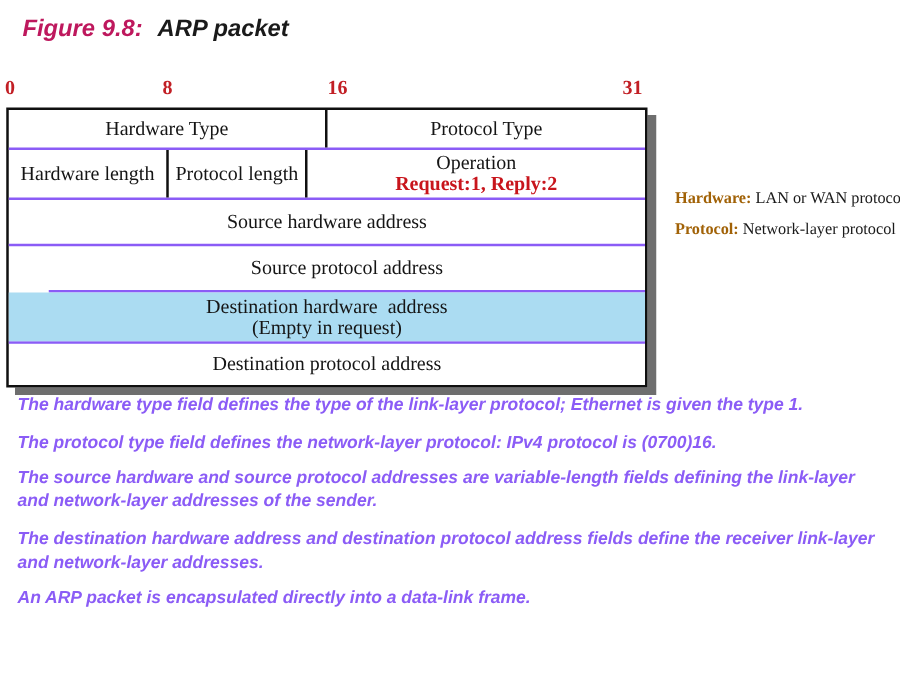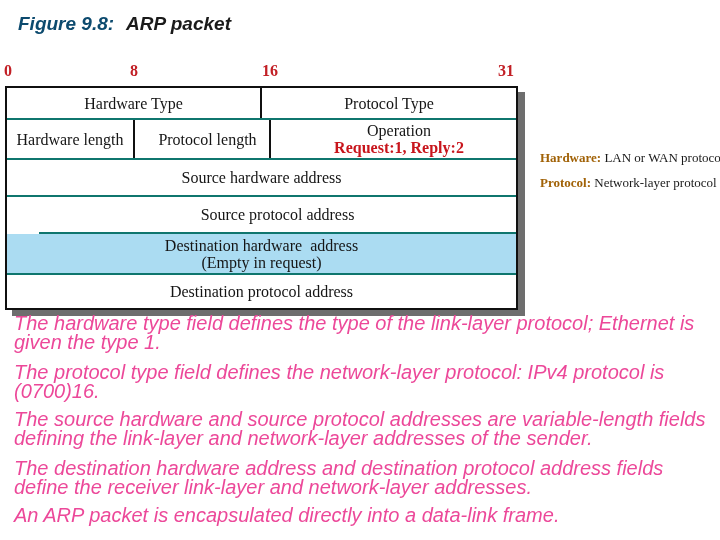--- a/index.html
+++ b/index.html
@@ -16,21 +16,21 @@
   .title {
     position: absolute;
     left: 18px;
     top: 13px;
     font-style: italic;
     font-weight: bold;
     font-size: 19px;
     color: #1a1a1a;
     white-space: nowrap;
   }
-  .title .fig-label { color: #0c4a6e; margin-right: 12px; }
+  .title .fig-label { color: #be185d; margin-right: 12px; }
 
   
   .bit-labels { position: absolute; top: 62px; left: 0; width: 720px; height: 20px; }
   .bit-label {
     position: absolute;
     font-family: "Liberation Serif", "DejaVu Serif", serif;
     font-weight: bold;
     font-size: 16px;
     color: #c21f25;
     line-height: 18px;
@@ -43,49 +43,49 @@
   
   .packet-table {
     position: absolute;
     left: 5px;
     top: 86px;
     width: 509px;
     border: 2px solid #101010;
     background: #ffffff;
     box-shadow: 7px 6px 0 0 #6e6e6e;
   }
-  .trow { display: flex; border-bottom: 2px solid #0f766e; }
+  .trow { display: flex; border-bottom: 2px solid #8b5cf6; }
   .trow:last-child { border-bottom: none; }
   .cell {
     display: flex;
     flex-direction: column;
     align-items: center;
     justify-content: center;
     text-align: center;
     box-sizing: border-box;
     font-family: "Liberation Serif", "DejaVu Serif", serif;
     font-size: 16px;
     line-height: 17px;
     color: #151515;
   }
   .b-right { border-right: 2px solid #101010; }
   .grow { flex: 1; text-align: center; }
   .pre { white-space: pre-wrap; }
   .red-bold { color: #c8151c; font-weight: bold; }
   .highlight { background: #abdcf2; }
 
   .h-r1 { height: 30px; }
-  .h-r2 { height: 38px; gap: 11px; }
+  .h-r2 { height: 38px; }
   .h-r3 { height: 35px; }
   .h-r4 { height: 35px; margin-left: 32px; }
   .h-r5 { height: 39px; }
   .h-r6 { height: 33px; }
   .w-half { width: 255px; }
   .w-q1 { width: 128px; }
-  .w-q2 { width: 125px; text-align: center; }
+  .w-q2 { width: 111px; text-align: center; }
 
   
   .side-notes {
     position: absolute;
     left: 540px;
     top: 145px;
     font-family: "Liberation Serif", "DejaVu Serif", serif;
     font-size: 13px;
     color: #1a1a1a;
     line-height: 25px;
@@ -93,24 +93,24 @@
   }
   .side-notes .note-label { color: #a16207; font-weight: bold; }
 
   
   .paragraphs {
     position: absolute;
     left: 14px;
     top: 314px;
     width: 698px;
     font-style: italic;
-    font-weight: 400;
-    font-size: 20px;
+    font-weight: 700;
+    font-size: 14px;
     line-height: 19px;
-    color: #ec4899;
+    color: #8b5cf6;
   }
   .paragraphs p { margin: 0 0 11px 0; }
   .paragraphs p.tight { margin-bottom: 9px; }
 
   
   .page-number {
     position: absolute;
     left: 8px;
     top: 514px;
     font-family: "Liberation Serif", "DejaVu Serif", serif;

